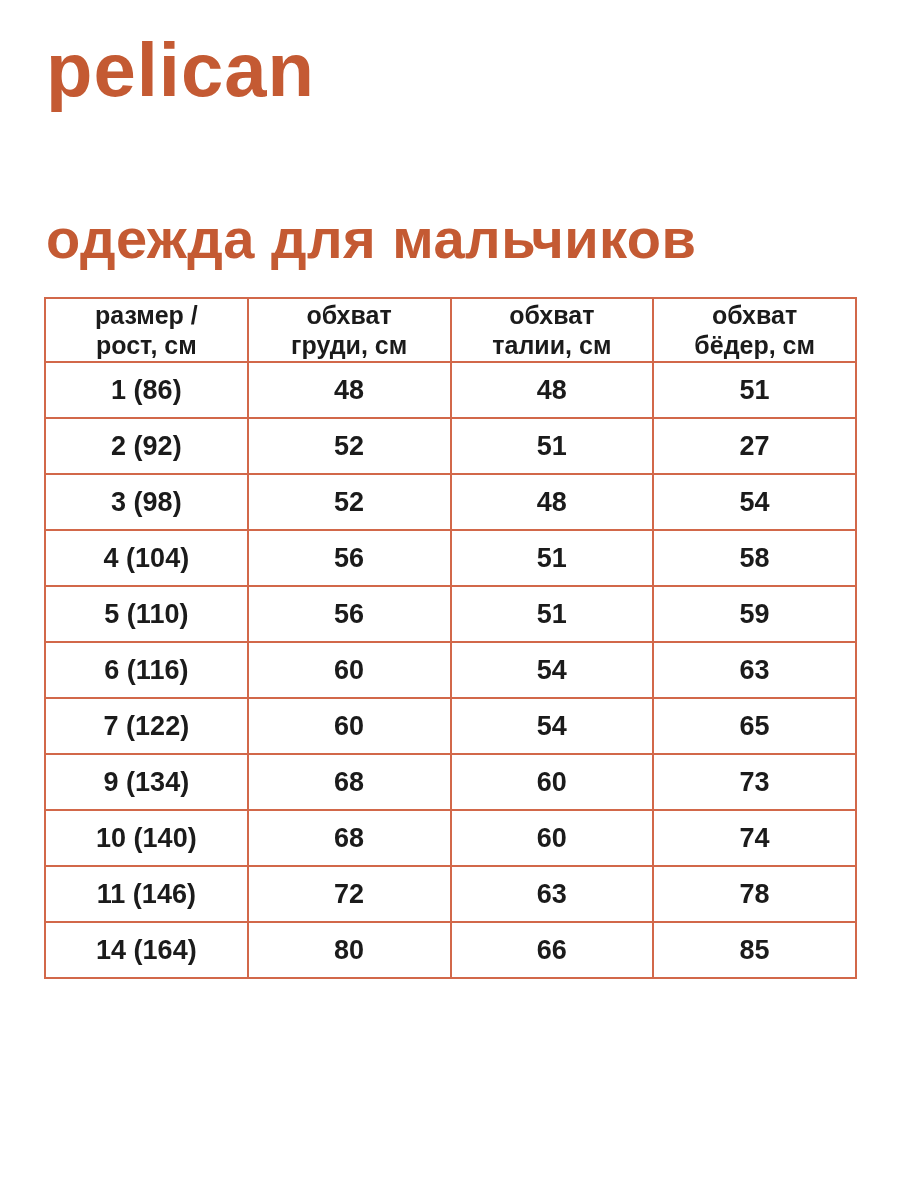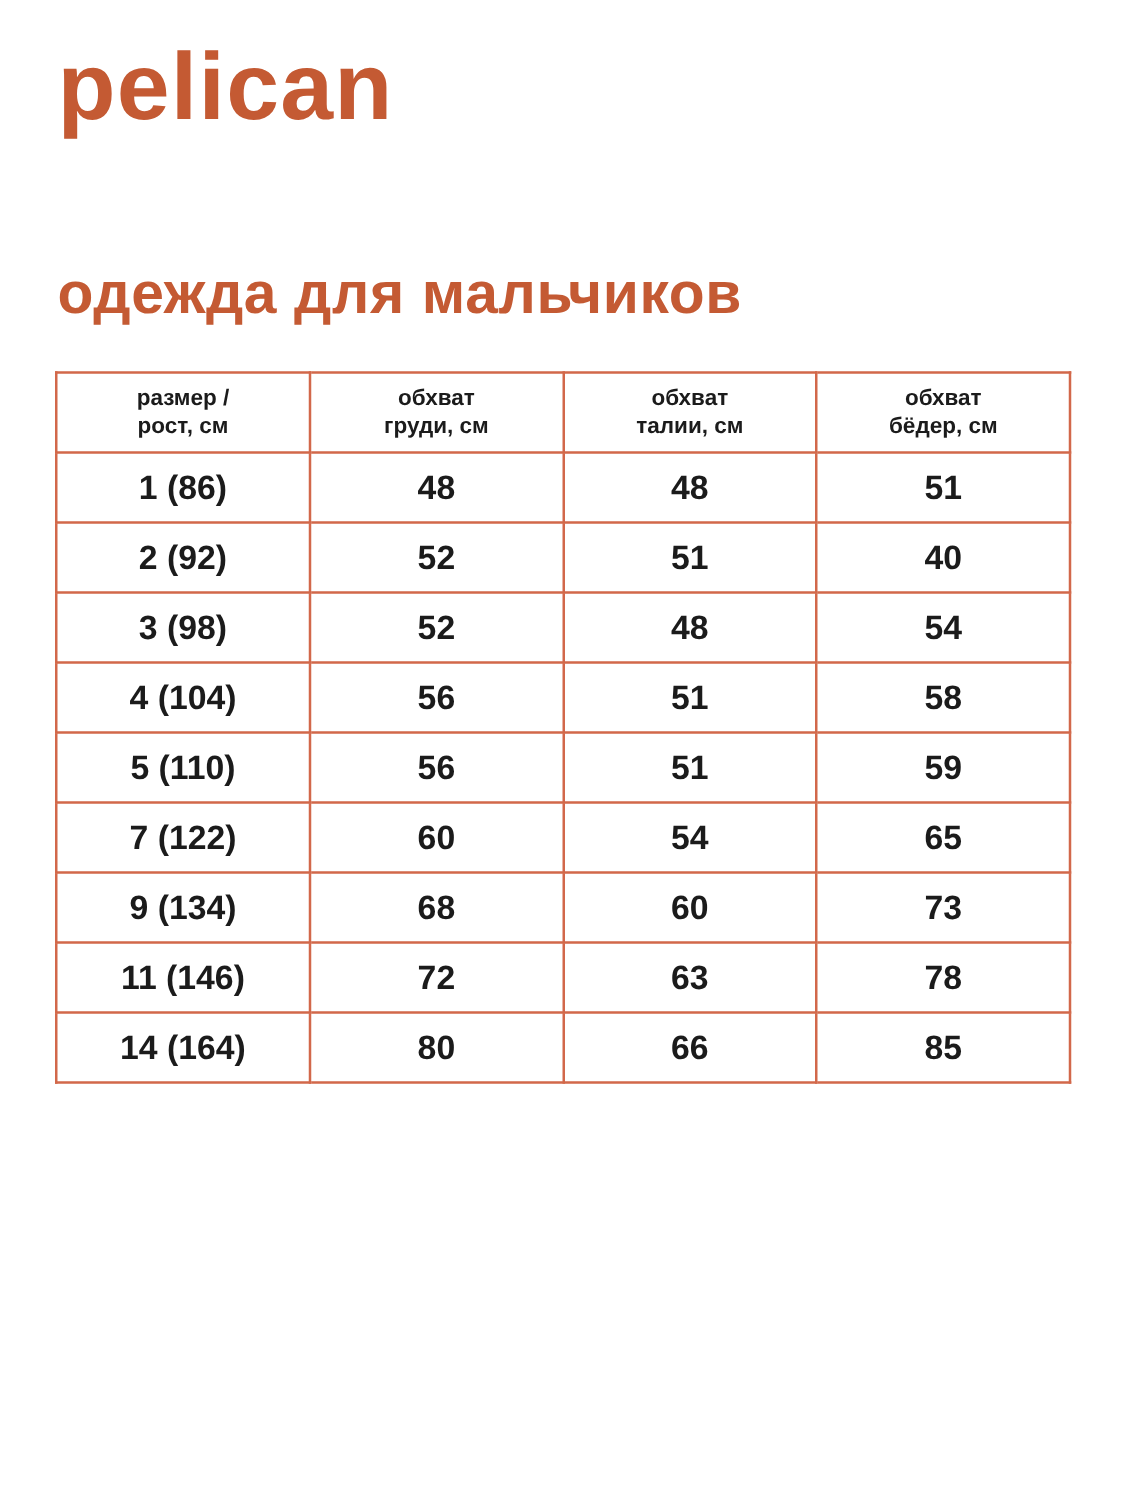--- a/index.html
+++ b/index.html
@@ -29,21 +29,21 @@
     font-weight: bold;
     letter-spacing: 1px;
     color: var(--brand);
     line-height: 1.1;
   }
   .page-title {
     position: absolute;
     left: 46px;
     top: 208px;
     margin: 0;
-    font-size: 47px;
+    font-size: 56px;
     font-weight: bold;
     color: var(--brand);
     letter-spacing: 0.5px;
     line-height: 1.1;
   }
   table.size-table {
     position: absolute;
     left: 44px;
     top: 297px;
     width: 813px;
@@ -54,21 +54,21 @@
   .size-table td {
     border: 2px solid var(--border);
     text-align: center;
     vertical-align: middle;
     color: var(--text);
     font-weight: bold;
     padding: 0;
   }
   .size-table th {
     height: 64px;
-    font-size: 18px;
+    font-size: 25px;
     line-height: 1.2;
   }
   .size-table td {
     height: 56px;
     font-size: 27px;
   }
   .hdr-line { display: block; }
 </style>
 </head>
 <body>
@@ -102,51 +102,63 @@
       <tr>
         <td>1 (86)</td>
         <td>48</td>
         <td>48</td>
         <td>51</td>
       </tr>
       <tr>
         <td>2 (92)</td>
         <td>52</td>
         <td>51</td>
-        <td>40</td>
+        <td>27</td>
       </tr>
       <tr>
         <td>3 (98)</td>
         <td>52</td>
         <td>48</td>
         <td>54</td>
       </tr>
       <tr>
         <td>4 (104)</td>
         <td>56</td>
         <td>51</td>
         <td>58</td>
       </tr>
       <tr>
         <td>5 (110)</td>
         <td>56</td>
         <td>51</td>
         <td>59</td>
       </tr>
       <tr>
+        <td>6 (116)</td>
+        <td>60</td>
+        <td>54</td>
+        <td>63</td>
+      </tr>
+      <tr>
         <td>7 (122)</td>
         <td>60</td>
         <td>54</td>
         <td>65</td>
       </tr>
       <tr>
         <td>9 (134)</td>
         <td>68</td>
         <td>60</td>
         <td>73</td>
+      </tr>
+      <tr>
+        <td>10 (140)</td>
+        <td>68</td>
+        <td>60</td>
+        <td>74</td>
       </tr>
       <tr>
         <td>11 (146)</td>
         <td>72</td>
         <td>63</td>
         <td>78</td>
       </tr>
       <tr>
         <td>14 (164)</td>
         <td>80</td>

